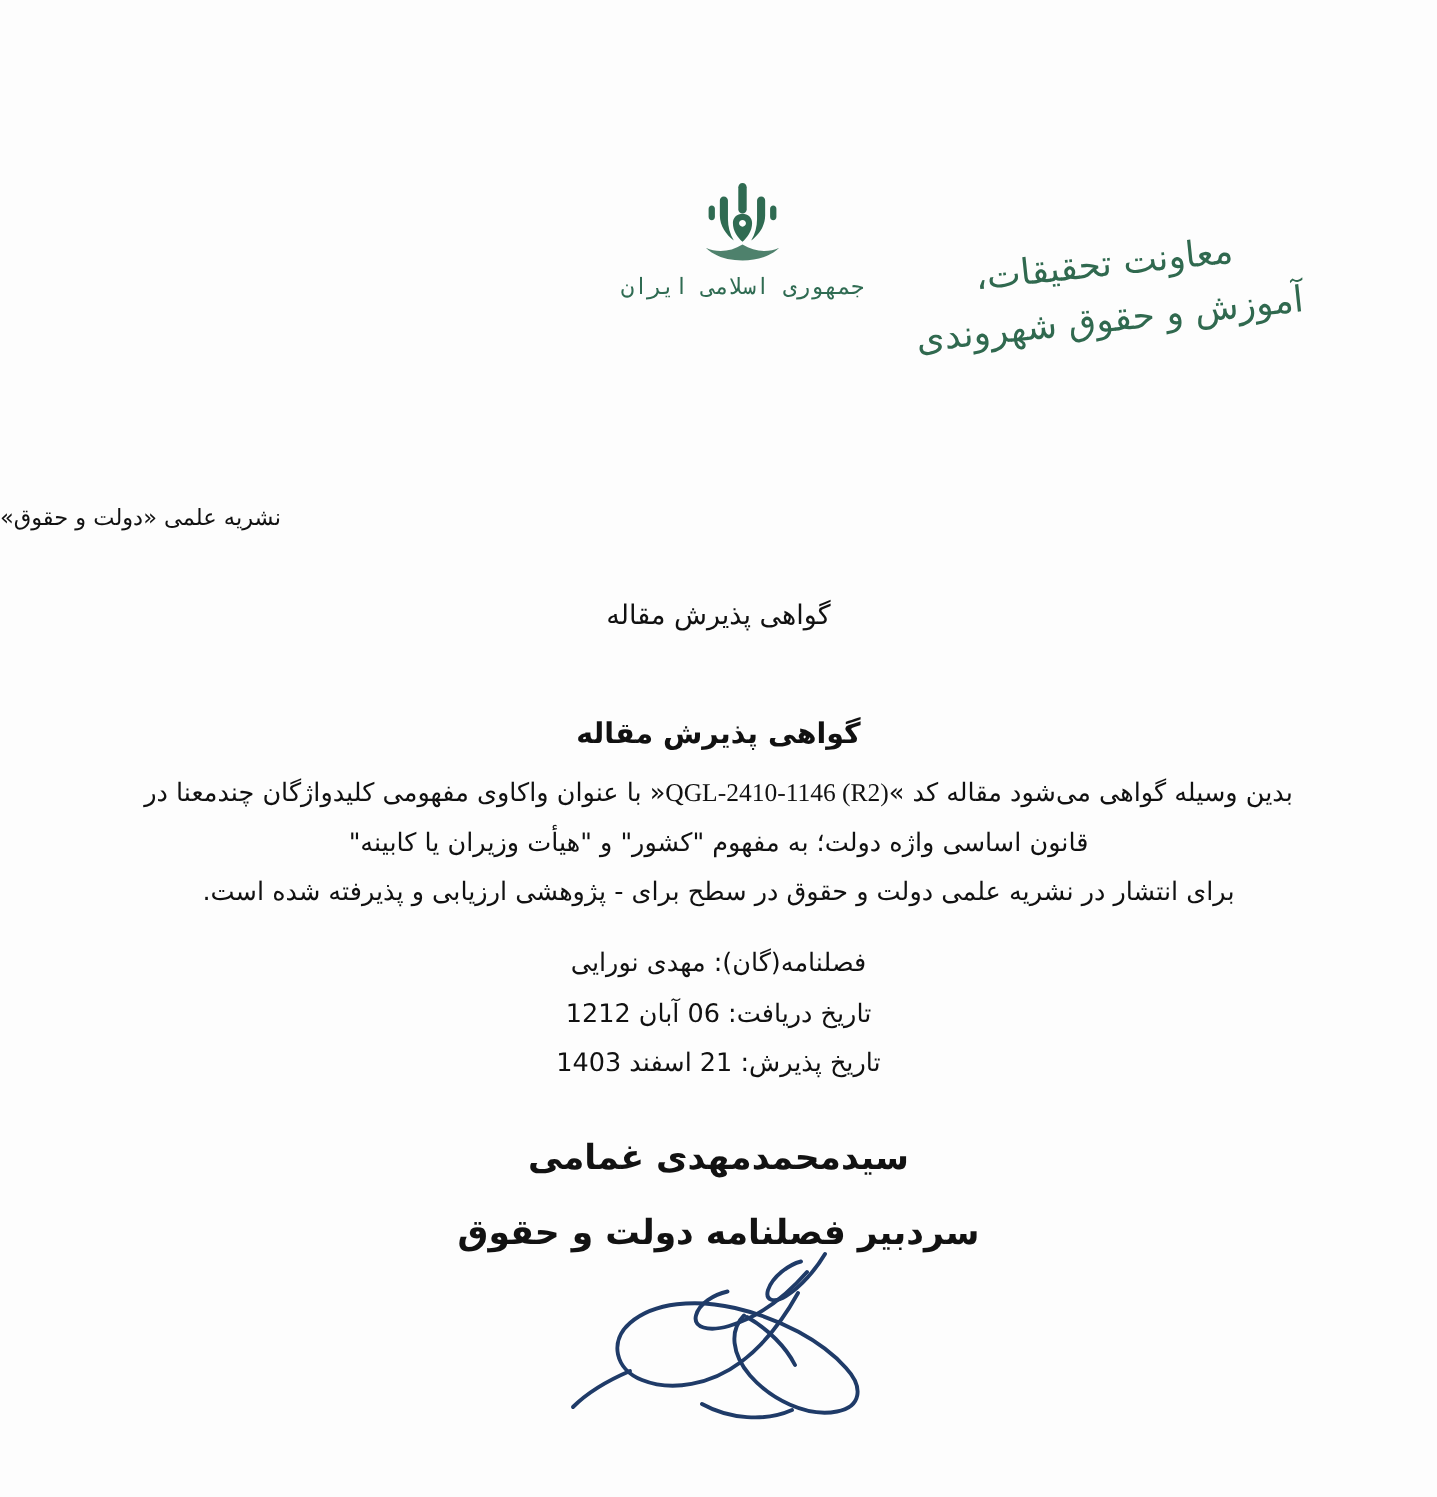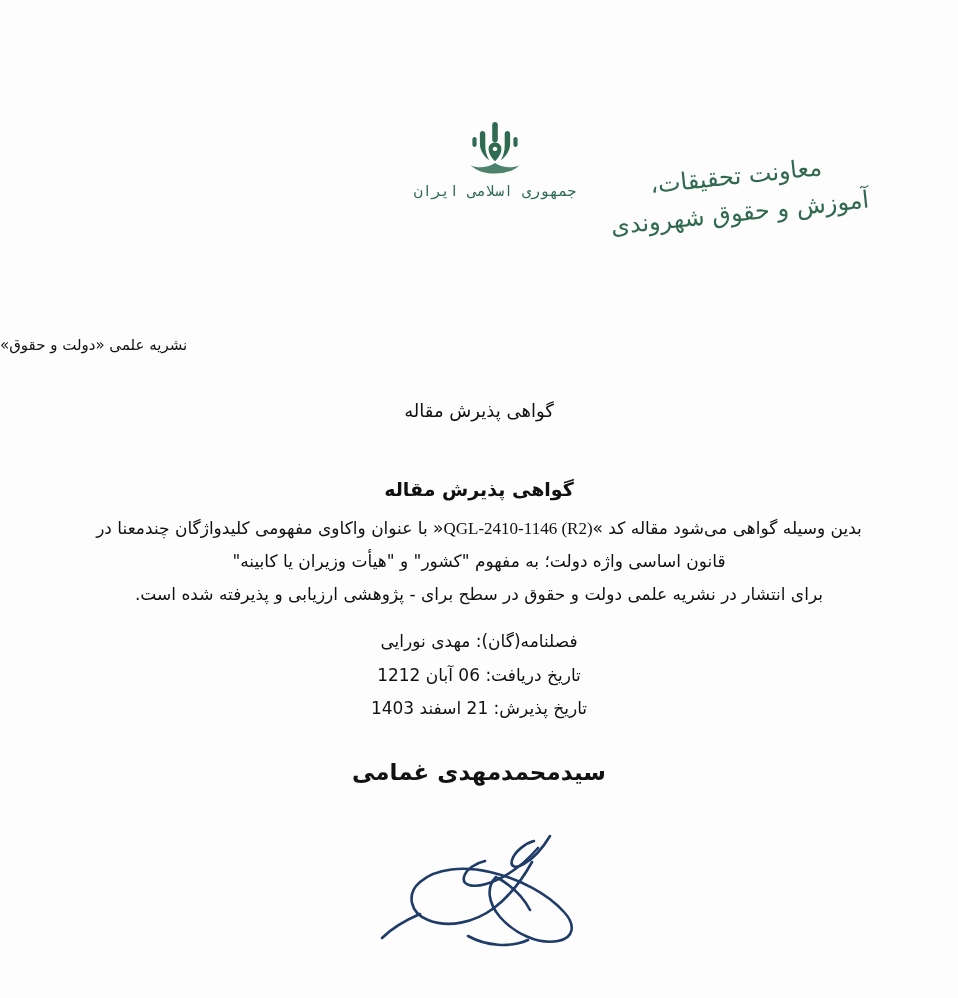--- a/index.html
+++ b/index.html
@@ -218,20 +218,21 @@
 
     <div class="meta-block">
       <div class="meta-line">فصلنامه(گان): مهدی نورایی</div>
       <div class="meta-line">تاریخ دریافت: 06 آبان 1212</div>
       <div class="meta-line">تاریخ پذیرش: 21 اسفند 1403</div>
     </div>
   </div>
 
   <div class="sign-block">
     <div class="sign-name">سیدمحمدمهدی غمامی</div>
+    <div class="sign-role">سردبیر فصلنامه دولت و حقوق</div>
   </div>
 
   <svg class="signature-svg" viewBox="0 0 360 150" aria-hidden="true">
     <g fill="none" stroke="#1f3b68" stroke-width="2.6" stroke-linecap="round" stroke-linejoin="round">
       <path d="M250 18 c-6 10 -16 22 -26 28 -8 5 -14 3 -12 -4 3 -9 14 -17 22 -19"></path>
       <path d="M238 30 c-14 16 -32 30 -52 36 -14 4 -24 1 -22 -7 2 -8 12 -14 21 -16"></path>
       <path d="M232 44 c-10 18 -22 34 -38 46 -20 15 -46 20 -66 12 -18 -7 -22 -26 -8 -38 16 -14 44 -16 70 -10 30 7 58 22 74 40 12 13 10 26 -6 29 -20 4 -44 -8 -58 -24 -12 -14 -14 -30 -4 -40"></path>
       <path d="M120 96 c-14 6 -28 14 -38 24"></path>
       <path d="M198 60 c14 8 26 20 32 32"></path>
       <path d="M168 118 c18 10 42 12 60 4"></path>

